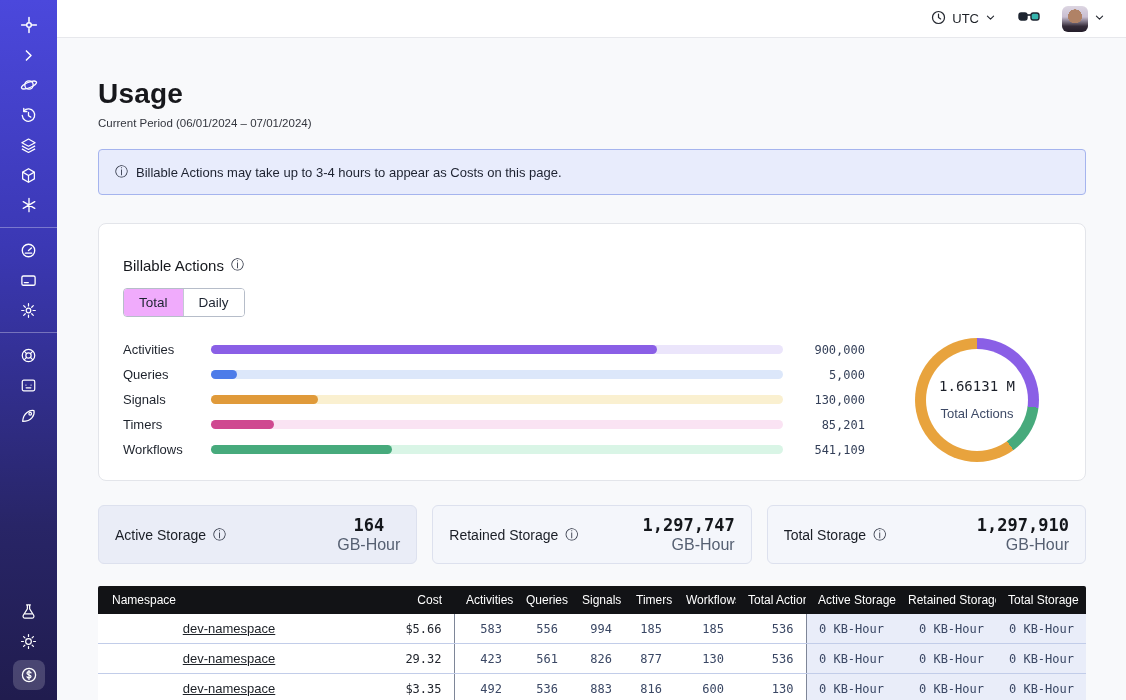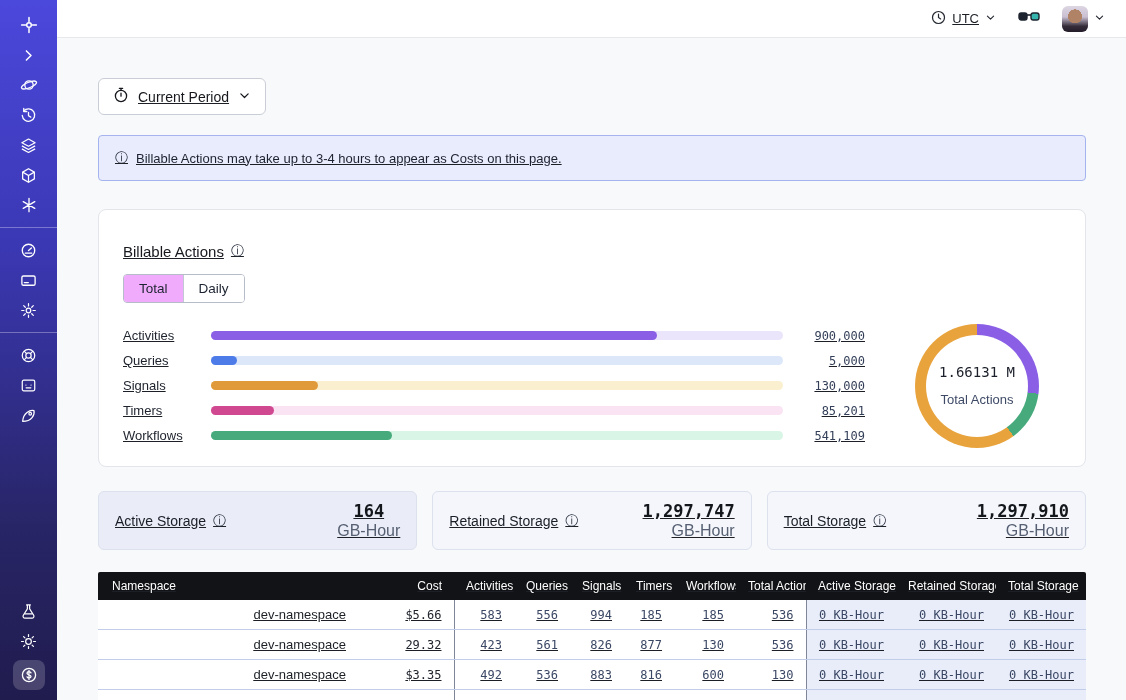--- a/index.html
+++ b/index.html
@@ -1,18 +1,18 @@
 <!DOCTYPE html>
 <html><head>
 <meta charset="utf-8">
 <style>
   * { margin:0; padding:0; box-sizing:border-box; }
   html,body { width:1126px; height:700px; overflow:hidden; }
   body { font-family:"Liberation Sans","DejaVu Sans",sans-serif; background:#f8f9fb; color:#1c2026; }
-  .app { display:flex; width:934px; height:700px;text-decoration:underline; }
+  .app { display:flex; width:934px; height:700px; }
 
   
   .sidebar { width:57px; height:700px; flex:0 0 57px;
     background:linear-gradient(180deg,#4b48dc 0%,#3b38b4 35%,#282567 75%,#201c4e 100%);
     display:flex; flex-direction:column; align-items:center; padding:10px 0 10px; }
   .side-icon { width:30px; height:24px; display:flex; align-items:center; justify-content:center;
     color:#fff; margin:3px 0; cursor:pointer; }
   .side-icon svg { display:block; }
   .side-divider { width:100%; height:1px; background:rgba(255,255,255,.32); margin:7px 0; }
   .side-bottom { margin-top:auto; display:flex; flex-direction:column; align-items:center; }
@@ -71,21 +71,21 @@
   .storage-num { font-family:"DejaVu Sans Mono",monospace; font-size:17px; font-weight:700; color:#14171c; text-align:center; }
   .storage-unit { font-size:16px; color:#566072; text-align:right; margin-top:1px; }
 
   table.usage { width:100%; margin-top:22px; border-collapse:collapse; table-layout:fixed; }
   table.usage thead th { background:#121316; color:#fff; font-size:12px; font-weight:500;
     padding:7px 12px; text-align:right; white-space:nowrap; overflow:hidden; }
   table.usage thead th.col-namespace { text-align:left; border-radius:2px 0 0 0; padding-left:14px; }
   table.usage thead th.col-total_storage { border-radius:0 2px 0 0; }
   table.usage td { background:#fff; font-family:"DejaVu Sans Mono",monospace; font-size:12px; color:#3a4764;
     padding:7px 12px; text-align:right; border-bottom:1px solid #c2cde9; white-space:nowrap; overflow:hidden; }
-  table.usage td.col-namespace { text-align:right; padding-left:14px; }
+  table.usage td.col-namespace { text-align:center; padding-left:14px; }
   table.usage td.col-cost { color:#20242c; }
   .ns-link { font-family:"Liberation Sans","DejaVu Sans",sans-serif; font-size:13px; color:#1c2026;
     text-decoration:underline; cursor:pointer; }
   table.usage td.col-activities { border-left:1px solid #7e8698; }
   table.usage td.col-active_storage { border-left:1px solid #7e8698; }
   table.usage td.col-active_storage, table.usage td.col-retained_storage, table.usage td.col-total_storage { background:#e9edf9; }
   table.usage tr.cut td { height:12px; padding:0 12px; border-bottom:1px solid #c2cde9; }
 
   .col-namespace { width:260px; } .col-cost { width:96px; }
   .col-activities { width:60px; } .col-queries { width:56px; } .col-signals { width:54px; }
@@ -236,34 +236,24 @@
           <svg width="11" height="11" viewBox="0 0 16 16" fill="none" stroke="#23272f" stroke-width="1.6" stroke-linecap="round" stroke-linejoin="round">
               <path d="M3.5 6l4.5 4.5L12.5 6"></path>
             </svg>
         </span>
       </button>
     </header>
 
     <div class="content">
 
       <div class="page-head">
-        <button class="period-btn">
-          <span>
-            <svg width="16" height="16" viewBox="0 0 16 16" fill="none" stroke="#16181d" stroke-width="1.3" stroke-linecap="round">
-                <circle cx="8" cy="9" r="5.6"></circle>
-                <path d="M6.4 1.4h3.2M8 1.4v2M8 6.2v3"></path>
-              </svg>
-          </span>
-          <span>Current Period</span>
-          <span>
-            <svg width="13" height="13" viewBox="0 0 16 16" fill="none" stroke="#16181d" stroke-width="1.5" stroke-linecap="round" stroke-linejoin="round">
-                <path d="M3.5 6l4.5 4.5L12.5 6"></path>
-              </svg>
-          </span>
-        </button>
+        <div>
+          <div class="page-title">Usage</div>
+          <div class="page-sub">Current Period (06/01/2024 – 07/01/2024)</div>
+        </div>
       </div>
 
       <div class="banner">
         <span class="info-glyph">ⓘ</span>
         <span>Billable Actions may take up to 3-4 hours to appear as Costs on this page.</span>
       </div>
 
       <section class="card">
         <div class="card-title">
           <span>Billable Actions</span>

